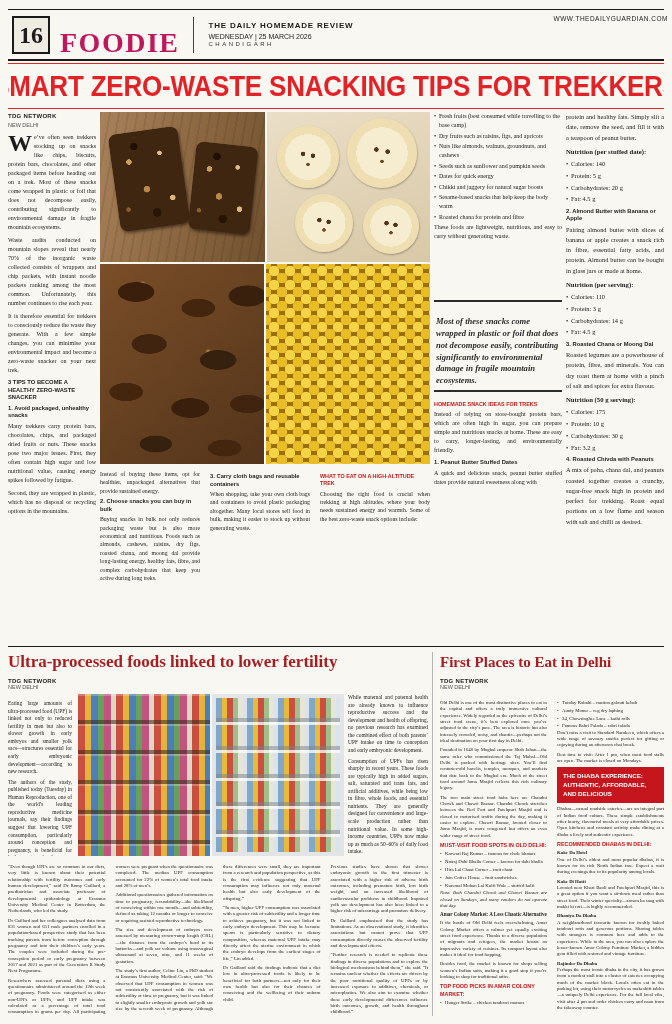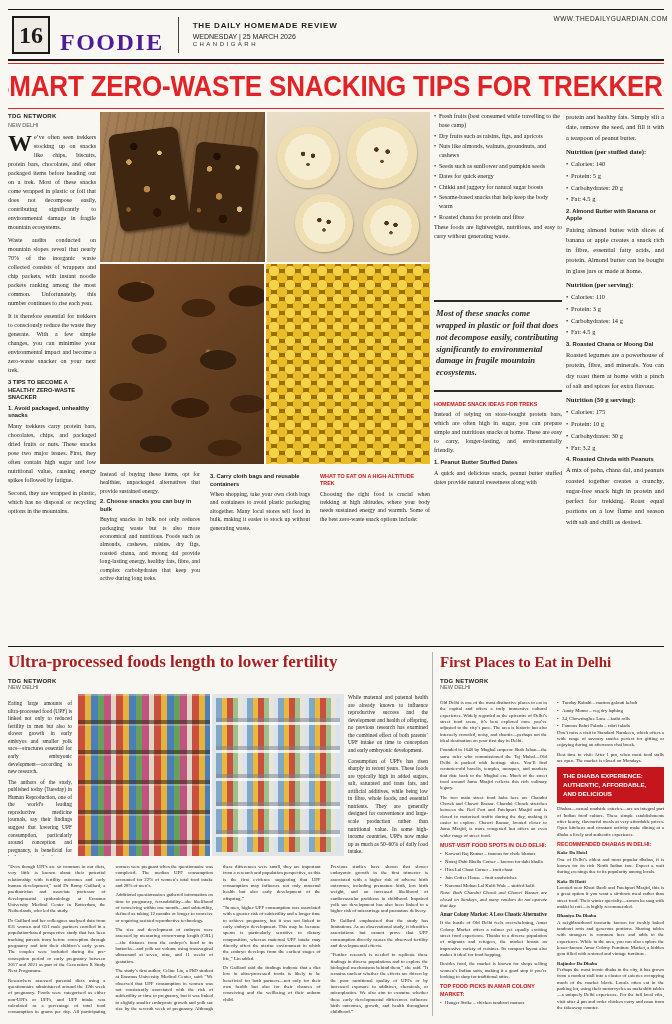--- a/index.html
+++ b/index.html
@@ -5,21 +5,21 @@
   * { box-sizing: border-box; }
   body { margin:0; background:#8a8a8a; display:flex; justify-content:center; font-family:"Liberation Serif", serif; }
   .page { position:relative; width:672px; height:1024px; background:#f9f7f1; color:#1c1c1c; overflow:hidden; }
   .abs { position:absolute; }
   .h-rule { position:absolute; background:#1a1a1a; }
   .v-rule { position:absolute; background:#b5b5b5; }
 
   
   .masthead { left:12px; top:13px; width:656px; height:44px; display:flex; align-items:center; }
   .pagenum { width:38px; height:38px; border:2px solid #1a1a1a; background:#efece3; display:flex; align-items:center; justify-content:center; font-size:24px; font-weight:700; margin-right:10px; }
-  .section-title { font-size:24px; font-weight:700; color:#4c1d95; letter-spacing:1.5px; margin-right:14px;margin-top:15px; }
+  .section-title { font-size:28px; font-weight:700; color:#be185d; letter-spacing:1.5px; margin-right:14px;margin-top:15px; }
   .mast-div { width:1px; height:36px; background:#444; margin-right:14px; }
   .mast-center { line-height:1.3; }
   .mast-pub { font-family:"Liberation Sans",sans-serif; font-weight:700; font-size:8px; letter-spacing:.8px; }
   .mast-date { font-family:"Liberation Sans",sans-serif; font-size:7px; color:#222; }
   .mast-city { font-family:"Liberation Sans",sans-serif; font-size:6px; letter-spacing:2.5px; color:#333; }
   .mast-right { margin-left:auto; align-self:flex-start; padding-top:2px; font-family:"Liberation Sans",sans-serif; font-size:6.5px; letter-spacing:.5px; color:#222; }
 
   
   .headline-band { position:absolute; left:8px; top:63px; width:656px; height:46px; border-top:1.5px solid #e32228; border-bottom:1.5px solid #e32228; display:flex; align-items:center; justify-content:center; overflow:hidden; }
   .main-headline { margin:0; font-family:"Liberation Sans",sans-serif; font-weight:700; font-size:26px; letter-spacing:-0.2px; color:#e32228; transform:scaleY(1.15); white-space:nowrap; }
@@ -43,21 +43,21 @@
 
   .sub-head { font-family:"Liberation Sans",sans-serif; font-weight:700; font-size:5.8px; line-height:1.3; margin:3px 0 2px; text-align:left; }
   .red-head { font-family:"Liberation Sans",sans-serif; font-weight:700; font-size:5.4px; line-height:1.35; color:#c4161c; margin:3px 0 2px; text-align:left; }
   .serif-sub { font-weight:700; font-size:1.05em; margin:3px 0 1.5px; text-align:left; }
   .note { font-style:italic; }
   .dropcap { float:left; font-size:24px; line-height:19px; font-weight:700; padding:1px 2px 0 0; }
 
   .bullet { position:relative; padding-left:5px; margin:0 0 1.5px; text-align:left; }
   .bullet::before { content:"•"; position:absolute; left:0; top:0; }
 
-  .pullquote { position:absolute; left:434px; top:300px; width:128px; height:92px; border-top:2px solid #2c2c2c; border-bottom:2px solid #2c2c2c; padding:6px 2px; font-style:italic; font-weight:700; font-size:8.6px; line-height:1.38; color:#2c2c2c; overflow:hidden; text-align:left; }
+  .pullquote { position:absolute; left:434px; top:300px; width:128px; height:92px; border-top:2px solid #2c2c2c; border-bottom:2px solid #2c2c2c; padding:14px 2px; font-style:italic; font-weight:700; font-size:8.6px; line-height:1.38; color:#2c2c2c; overflow:hidden; text-align:left; }
 
   .sec-headline { position:absolute; font-weight:700; color:#a81d22; white-space:nowrap; }
 
   .cols-4 { column-count:4; column-gap:10px; }
   .cols-2 { column-count:2; column-gap:10px; }
 
   .red-box { background:#c4161c; color:#fff; padding:5px 6px; margin:3px 0; break-inside:avoid; }
   .red-box-head { font-family:"Liberation Sans",sans-serif; font-weight:700; font-size:6.2px; line-height:1.4; text-align:left; }
   .dhaba-item { margin-bottom:3px; }
   .dhaba-name { font-weight:700; text-align:left; }
@@ -237,21 +237,21 @@
     <p>When shopping, take your own cloth bags and containers to avoid plastic packaging altogether. Many local stores sell food in bulk, making it easier to stock up without generating waste.</p>
   </div>
   <div class="col bt-band" style="left:320px;top:470px;width:110px;height:172px;">
     <div class="red-head">WHAT TO EAT ON A HIGH-ALTITUDE TREK</div>
     <p>Choosing the right food is crucial when trekking at high altitudes, where your body needs sustained energy and warmth. Some of the best zero-waste snack options include:</p>
   </div>
 
   <div class="h-rule" style="left:8px;top:646px;width:656px;height:1px;"></div>
   <div class="v-rule" style="left:432px;top:652px;width:1px;height:364px;"></div>
 
-  <div class="sec-headline" style="left:8px;top:652px;font-size:17px;">Ultra-processed foods length to lower fertility</div>
+  <div class="sec-headline" style="left:8px;top:652px;font-size:17px;">Ultra-processed foods linked to lower fertility</div>
   <div class="col" style="left:8px;top:678px;width:120px;height:20px;">
     <div class="byline">
       <div class="name">TDG NETWORK</div>
       <div class="city">NEW DELHI</div>
     </div>
   </div>
   <div class="col bt-med" style="left:8px;top:700px;width:64px;height:156px;">
     <p>Eating large amounts of ultra-processed food (UPF) is linked not only to reduced fertility in men but also to slower growth in early embryos and smaller yolk sacs—structures essential for early embryonic development—according to new research.</p>
     <p>The authors of the study, published today (Tuesday) in Human Reproduction, one of the world’s leading reproductive medicine journals, say their findings suggest that lowering UPF consumption, particularly around conception and pregnancy, is beneficial for both parents and embryos.</p>
   </div>

